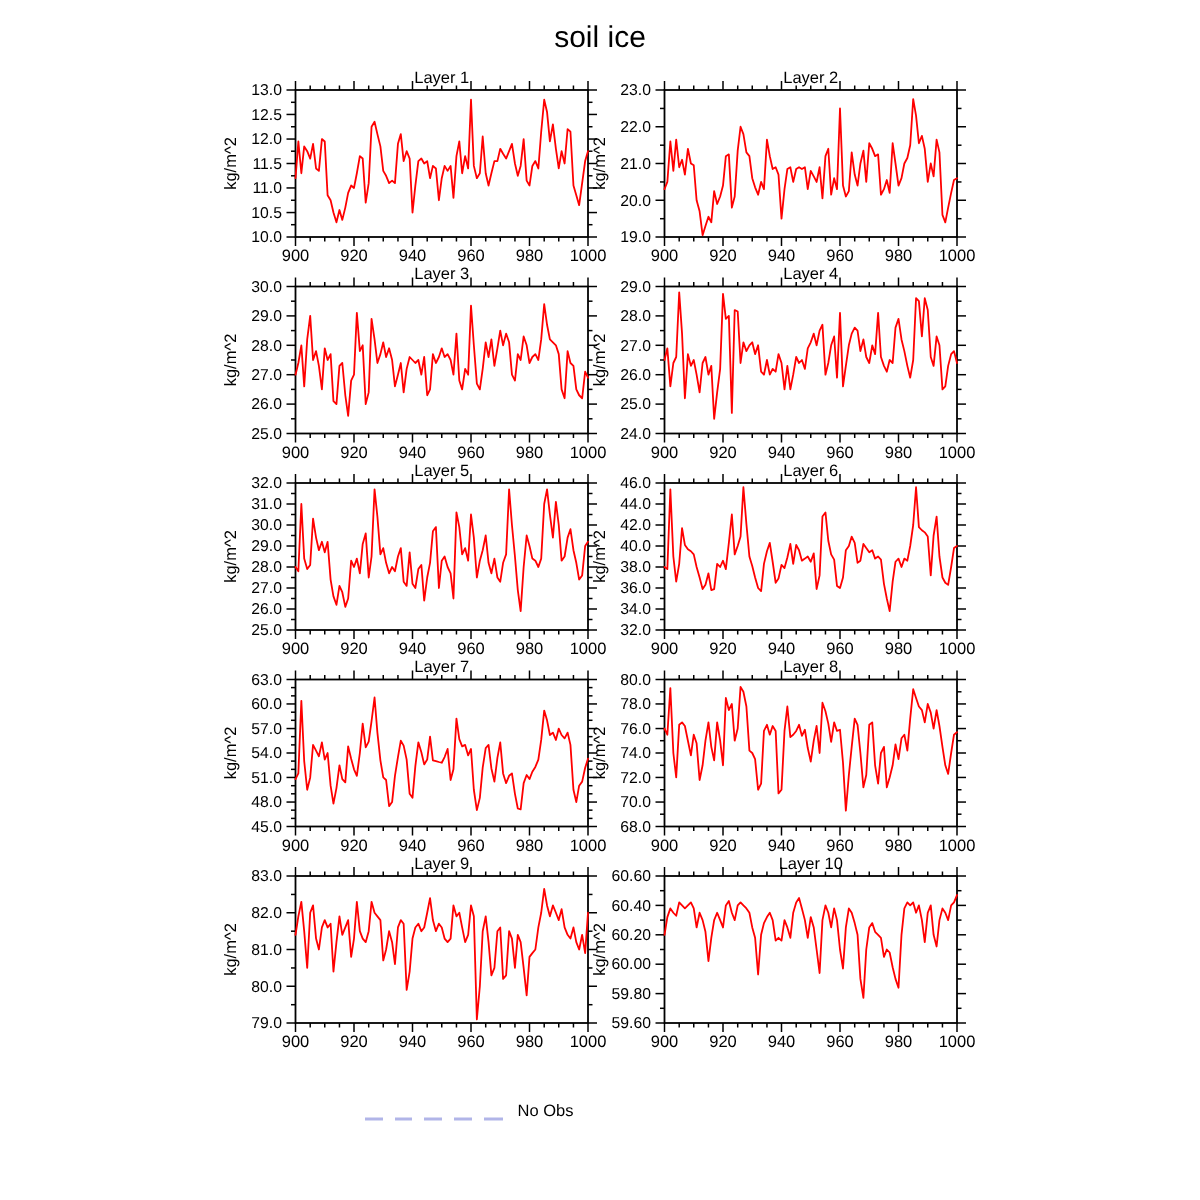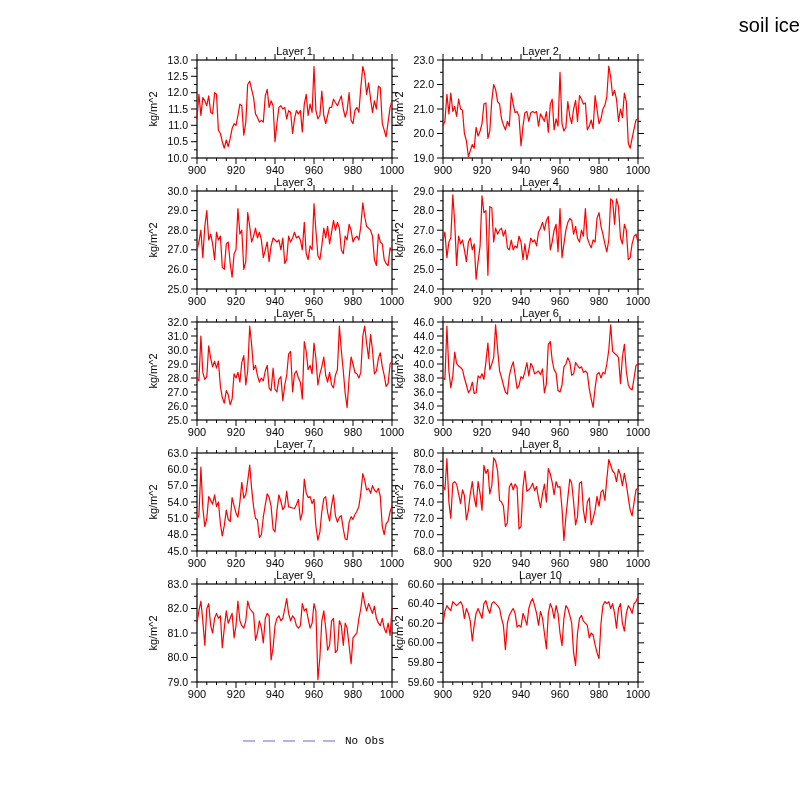--- a/index.html
+++ b/index.html
@@ -1,23 +1,23 @@
 <!DOCTYPE html>
 <html><head>
 <meta charset="utf-8">
 <style>
   html,body{margin:0;padding:0;background:#fff;}
   .figure{position:relative;width:800px;height:800px;background:#ffffff;overflow:hidden;
           font-family:"Liberation Sans",sans-serif;}
-  .main-title{position:absolute;top:14px;left:0;width:100%;text-align:right;
+  .main-title{position:absolute;top:14px;left:0;width:100%;text-align:center;
               font-size:20px;color:#000;}
   #plots{position:absolute;top:0;left:0;}
   #plots text{font-family:"Liberation Sans",sans-serif;fill:#000;}
   .legend{position:absolute;left:0;top:0;width:100%;height:100%;pointer-events:none;}
-  .legend-row{position:absolute;left:243px;display:flex;align-items:center;font-family:Liberation Mono, monospace;}
+  .legend-row{position:absolute;left:243px;display:flex;align-items:flex-end;}
   .legend-swatch{display:inline-block;width:94px;height:2px;margin-right:8px;flex:0 0 auto;}
   .legend-label{font-size:11px;color:#000;white-space:nowrap;}
   .legend-row.row-0{top:735px;}
   .legend-row.row-1{top:772px;}
 </style>
 </head>
 <body>
 
 <div class="figure">
   <div class="main-title">soil ice</div>

